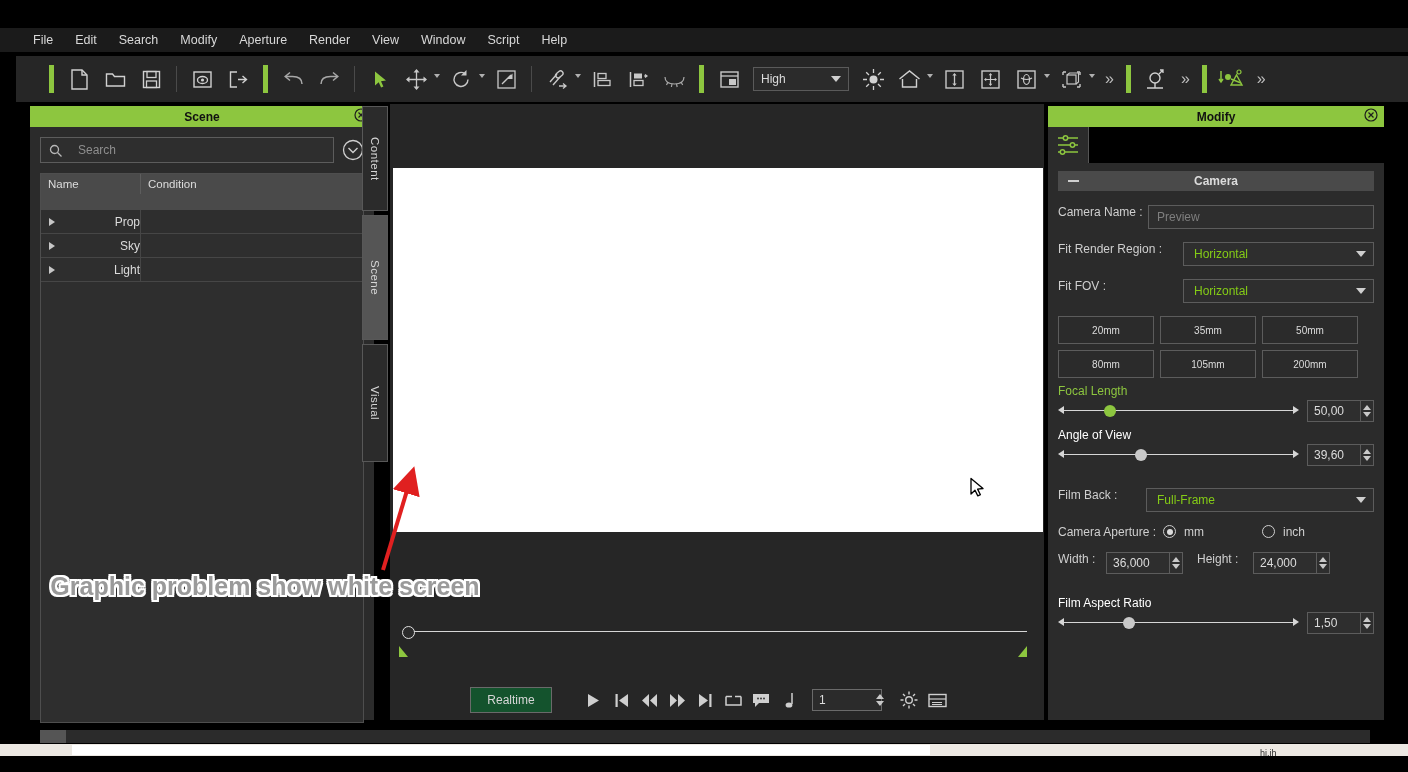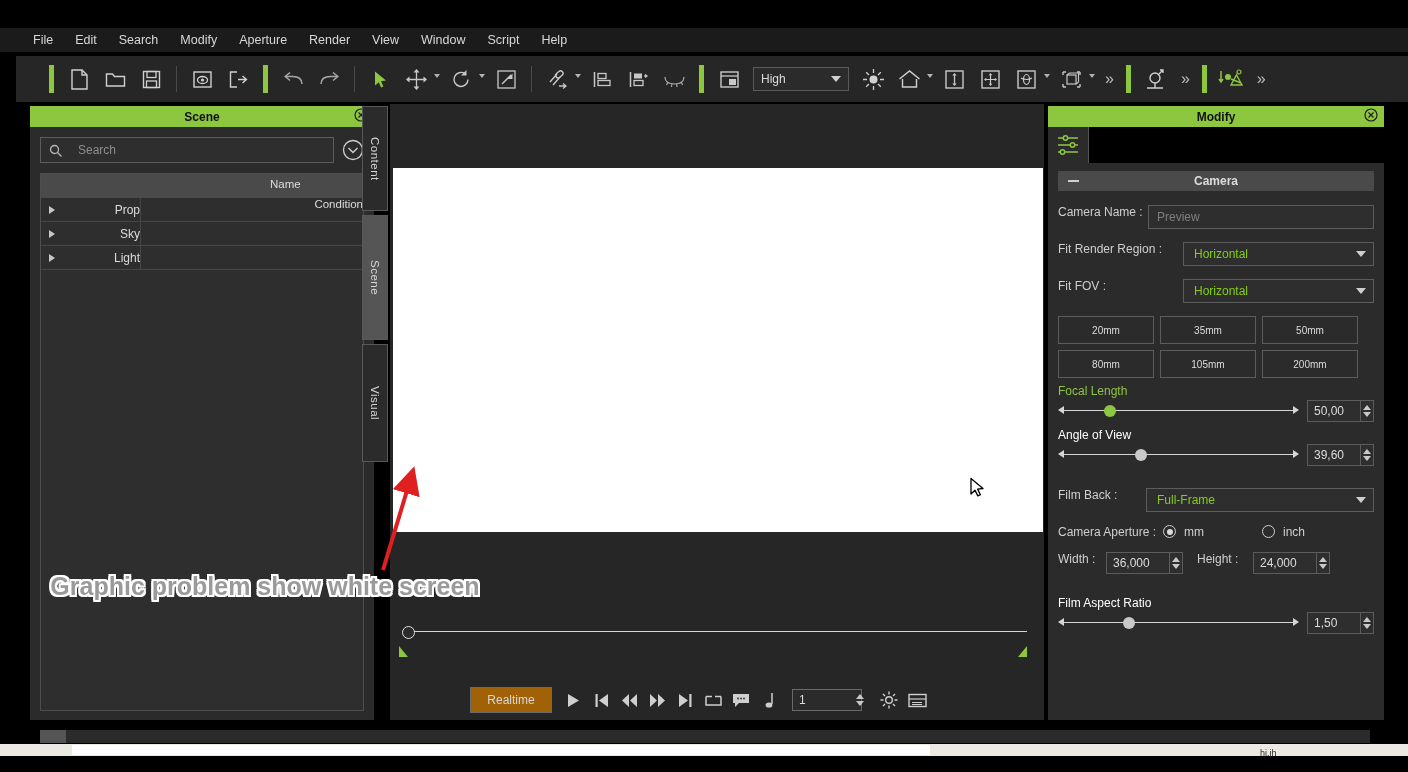--- a/index.html
+++ b/index.html
@@ -27,21 +27,21 @@
   .scene-panel{position:absolute;left:30px;top:106px;width:344px;height:614px;background:#2b2b2b;}
   .panel-head{height:21px;background:#8dc63f;display:flex;align-items:center;justify-content:center;position:relative;}
   .panel-head .ttl{color:#111;font-size:12px;font-weight:bold;}
   .panel-head .xbtn{position:absolute;right:6px;top:50%;transform:translateY(-50%);cursor:pointer;}
   .scene-body{padding:10px;box-sizing:border-box;height:593px;background:#2b2b2b;}
   .searchrow{display:flex;align-items:center;gap:8px;}
   .searchbox{flex:1;height:26px;background:#2e2e2e;border:1px solid #5c5c5c;display:flex;align-items:center;padding:0 8px;box-sizing:border-box;}
   .searchbox .ph{color:#8e8e8e;font-size:12px;margin-left:16px;}
   .circ-btn{width:22px;height:22px;cursor:pointer;}
   .tbl{margin-top:10px;border:1px solid #4e4e4e;border-bottom:none;}
-  .thead{display:flex;background:#4a4a4a;height:24px;align-items:flex-end;flex-direction:column;}
+  .thead{display:flex;background:#4a4a4a;height:36px;align-items:flex-start;}
   .th{color:#dcdcdc;font-size:11.5px;padding-left:7px;box-sizing:border-box;}
   .th.name{width:100px;border-right:1px solid #5d5d5d;height:20px;line-height:20px;}
   .th.cond{flex:1;height:20px;line-height:20px;}
   .trow{display:flex;height:23px;align-items:center;border-bottom:1px solid #464646;background:#2e2e2e;cursor:pointer;}
   .tc-name{width:100px;border-right:1px solid #464646;height:23px;display:flex;align-items:center;padding-left:8px;box-sizing:border-box;justify-content:space-between;}
   .tri{width:0;height:0;border-top:4.5px solid transparent;border-bottom:4.5px solid transparent;border-left:6px solid #c7c7c7;margin-right:9px;}
   .tc-name span{color:#dcdcdc;font-size:12px;}
   .tc-cond{flex:1;height:23px;}
   .tbl-fill{background:#2e2e2e;border:1px solid #4e4e4e;border-top:none;height:440px;}
 
@@ -56,21 +56,21 @@
   .white-canvas{position:absolute;left:393px;top:168px;width:650px;height:364px;background:#fff;}
 
   
   .timeline{position:absolute;left:393px;top:620px;width:650px;height:50px;}
   .tl-track{position:absolute;left:14px;top:11px;width:620px;height:1px;background:#d6d6d6;}
   .tl-knob{position:absolute;left:402px;top:626px;width:11px;height:11px;border:1.5px solid #e0e0e0;border-radius:50%;background:#2b2b2b;cursor:pointer;}
   .mark{position:absolute;top:646px;width:0;height:0;}
   .mark.l{left:399px;border-bottom:11px solid #8dc63f;border-right:9px solid transparent;}
   .mark.r{left:1018px;border-bottom:11px solid #8dc63f;border-left:9px solid transparent;}
   .transport{position:absolute;left:470px;top:686px;height:28px;display:flex;align-items:center;gap:2px;}
-  .rt-btn{width:80px;height:24px;border:1px solid #6a6a6a;background:#a16207;color:#d7d7d7;font-size:12px;display:flex;align-items:center;justify-content:center;cursor:pointer;margin-right:6px;}
+  .rt-btn{width:80px;height:24px;border:1px solid #6a6a6a;background:#14532d;color:#d7d7d7;font-size:12px;display:flex;align-items:center;justify-content:center;cursor:pointer;margin-right:26px;}
   .tp{width:26px;height:24px;display:flex;align-items:center;justify-content:center;cursor:pointer;}
   .framebox{width:70px;height:22px;background:#2b2b2b;border:1px solid #6a6a6a;display:flex;align-items:center;padding-left:6px;box-sizing:border-box;margin:0 4px 0 8px;}
   .framebox span{color:#dcdcdc;font-size:12px;}
   .spin{width:12px;height:22px;display:flex;flex-direction:column;justify-content:center;gap:2px;margin-left:-14px;margin-right:8px;}
   .spin i{display:block;width:0;height:0;margin:0 auto;cursor:pointer;}
   .spin i.up{border-left:4px solid transparent;border-right:4px solid transparent;border-bottom:5px solid #c9c9c9;}
   .spin i.dn{border-left:4px solid transparent;border-right:4px solid transparent;border-top:5px solid #c9c9c9;}
 
   
   .modify-panel{position:absolute;left:1048px;top:106px;width:336px;height:614px;background:#2b2b2b;}

